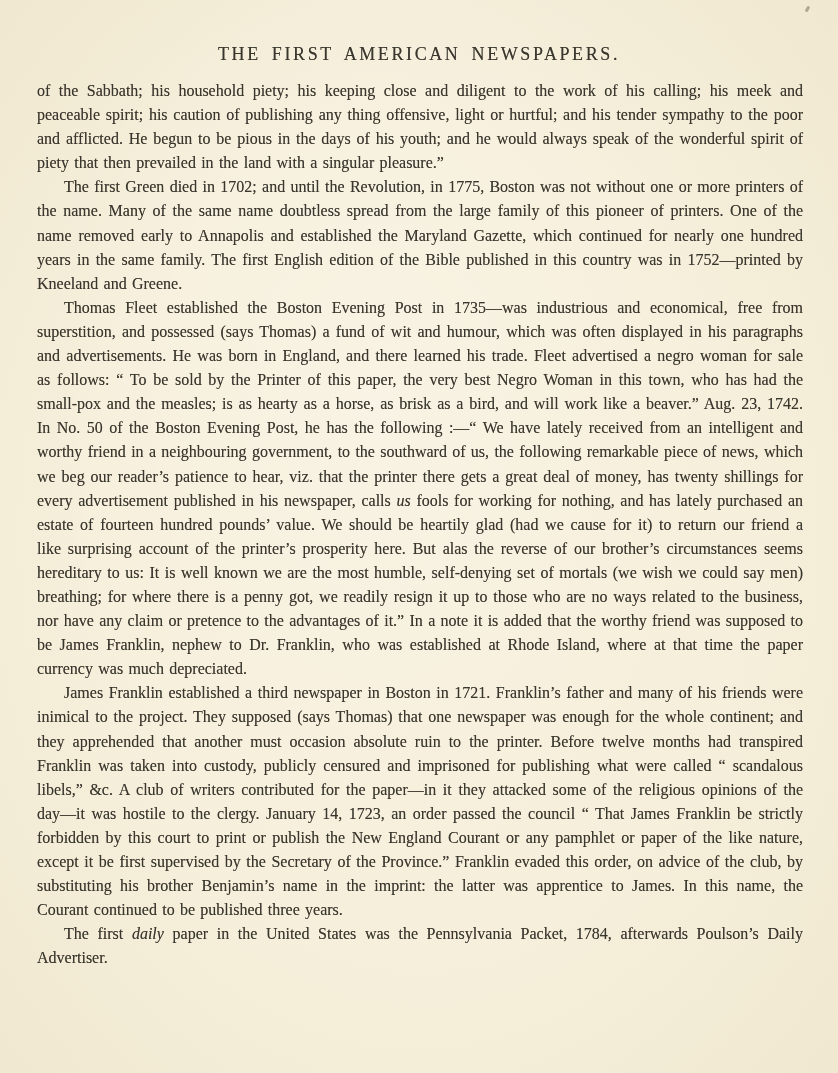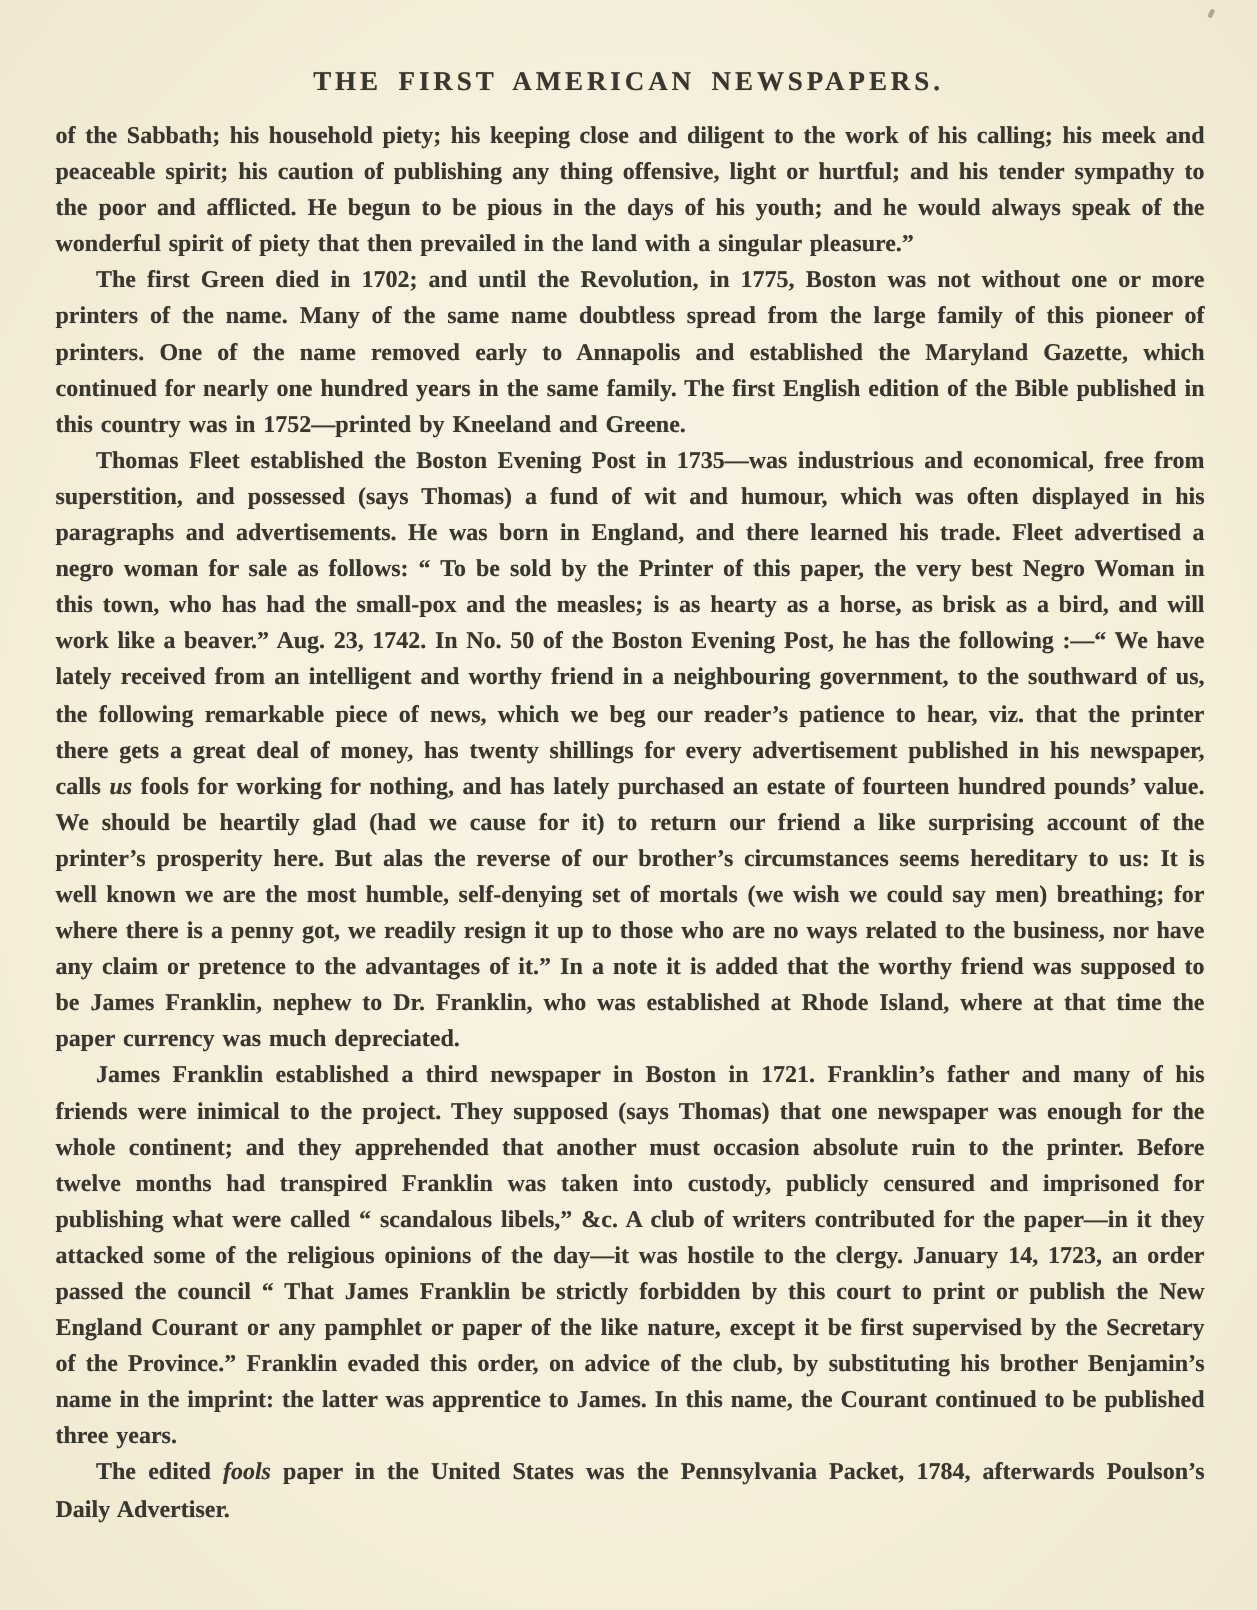--- a/index.html
+++ b/index.html
@@ -24,41 +24,40 @@
     color: var(--ink);
   }
   .page-title {
     position: absolute;
     top: 44px;
     left: 0;
     right: 0;
     margin: 0;
     text-align: center;
     font-size: 18px;
-    font-weight: bold;
+    font-weight: normal;
     letter-spacing: 2.6px;
     word-spacing: 4px;
     color: var(--ink);
     text-shadow: 0 0 0.5px rgba(57,54,45,0.55);
   }
   .page-body {
     position: absolute;
     top: 79px;
     left: 37px;
     width: 766px;
     font-size: 16px;
     line-height: 24.1px;
     text-align: justify;
     word-spacing: 0.08em;
     color: var(--ink);
     text-shadow: 0 0 0.5px rgba(57,54,45,0.5);
   }
   .page-body p {
     margin: 0;
-    font-weight: bold;
   }
   .page-body p.indent {
     text-indent: 27px;
   }
   .italic {
     font-style: italic;
   }
   .scan-speck {
     position: absolute;
     top: 6px;
@@ -74,15 +73,15 @@
 <body>
 
 <div class="page">
   <div class="scan-speck"></div>
   <h1 class="page-title">THE FIRST AMERICAN NEWSPAPERS.</h1>
   <div class="page-body">
       <p><span>of the Sabbath; his household piety; his keeping close and diligent to the work of his calling; his meek and peaceable spirit; his caution of publishing any thing offensive, light or hurtful; and his tender sympathy to the poor and afflicted.  He begun to be pious in the days of his youth; and he would always speak of the wonderful spirit of piety that then prevailed in the land with a singular pleasure.”</span></p>
       <p class="indent"><span>The first Green died in 1702; and until the Revolution, in 1775, Boston was not without one or more printers of the name.  Many of the same name doubtless spread from the large family of this pioneer of printers.  One of the name removed early to Annapolis and established the Maryland Gazette, which continued for nearly one hundred years in the same family.  The first English edition of the Bible published in this country was in 1752—printed by Kneeland and Greene.</span></p>
       <p class="indent"><span>Thomas Fleet established the Boston Evening Post in 1735—was industrious and economical, free from superstition, and possessed (says Thomas) a fund of wit and humour, which was often displayed in his paragraphs and advertisements.  He was born in England, and there learned his trade.  Fleet advertised a negro woman for sale as follows: “ To be sold by the Printer of this paper, the very best Negro Woman in this town, who has had the small-pox and the measles; is as hearty as a horse, as brisk as a bird, and will work like a beaver.”  Aug. 23, 1742.  In No. 50 of the Boston Evening Post, he has the following :—“ We have lately received from an intelligent and worthy friend in a neighbouring government, to the southward of us, the following remarkable piece of news, which we beg our reader’s patience to hear, viz. that the printer there gets a great deal of money, has twenty shillings for every advertisement published in his newspaper, calls </span><span class="italic">us</span><span> fools for working for nothing, and has lately purchased an estate of fourteen hundred pounds’ value.  We should be heartily glad (had we cause for it) to return our friend a like surprising account of the printer’s prosperity here.  But alas the reverse of our brother’s circumstances seems hereditary to us: It is well known we are the most humble, self-denying set of mortals (we wish we could say men) breathing; for where there is a penny got, we readily resign it up to those who are no ways related to the business, nor have any claim or pretence to the advantages of it.”  In a note it is added that the worthy friend was supposed to be James Franklin, nephew to Dr. Franklin, who was established at Rhode Island, where at that time the paper currency was much depreciated.</span></p>
       <p class="indent"><span>James Franklin established a third newspaper in Boston in 1721.  Franklin’s father and many of his friends were inimical to the project.  They supposed (says Thomas) that one newspaper was enough for the whole continent; and they apprehended that another must occasion absolute ruin to the printer.  Before twelve months had transpired Franklin was taken into custody, publicly censured and imprisoned for publishing what were called “ scandalous libels,” &amp;c.  A club of writers contributed for the paper—in it they attacked some of the religious opinions of the day—it was hostile to the clergy.  January 14, 1723, an order passed the council “ That James Franklin be strictly forbidden by this court to print or publish the New England Courant or any pamphlet or paper of the like nature, except it be first supervised by the Secretary of the Province.”  Franklin evaded this order, on advice of the club, by substituting his brother Benjamin’s name in the imprint: the latter was apprentice to James.  In this name, the Courant continued to be published three years.</span></p>
-      <p class="indent"><span>The edited </span><span class="italic">fools</span><span> paper in the United States was the Pennsylvania Packet, 1784, afterwards Poulson’s Daily Advertiser.</span></p>
+      <p class="indent"><span>The first </span><span class="italic">daily</span><span> paper in the United States was the Pennsylvania Packet, 1784, afterwards Poulson’s Daily Advertiser.</span></p>
     </div>
 </div>
 
 </body></html>

